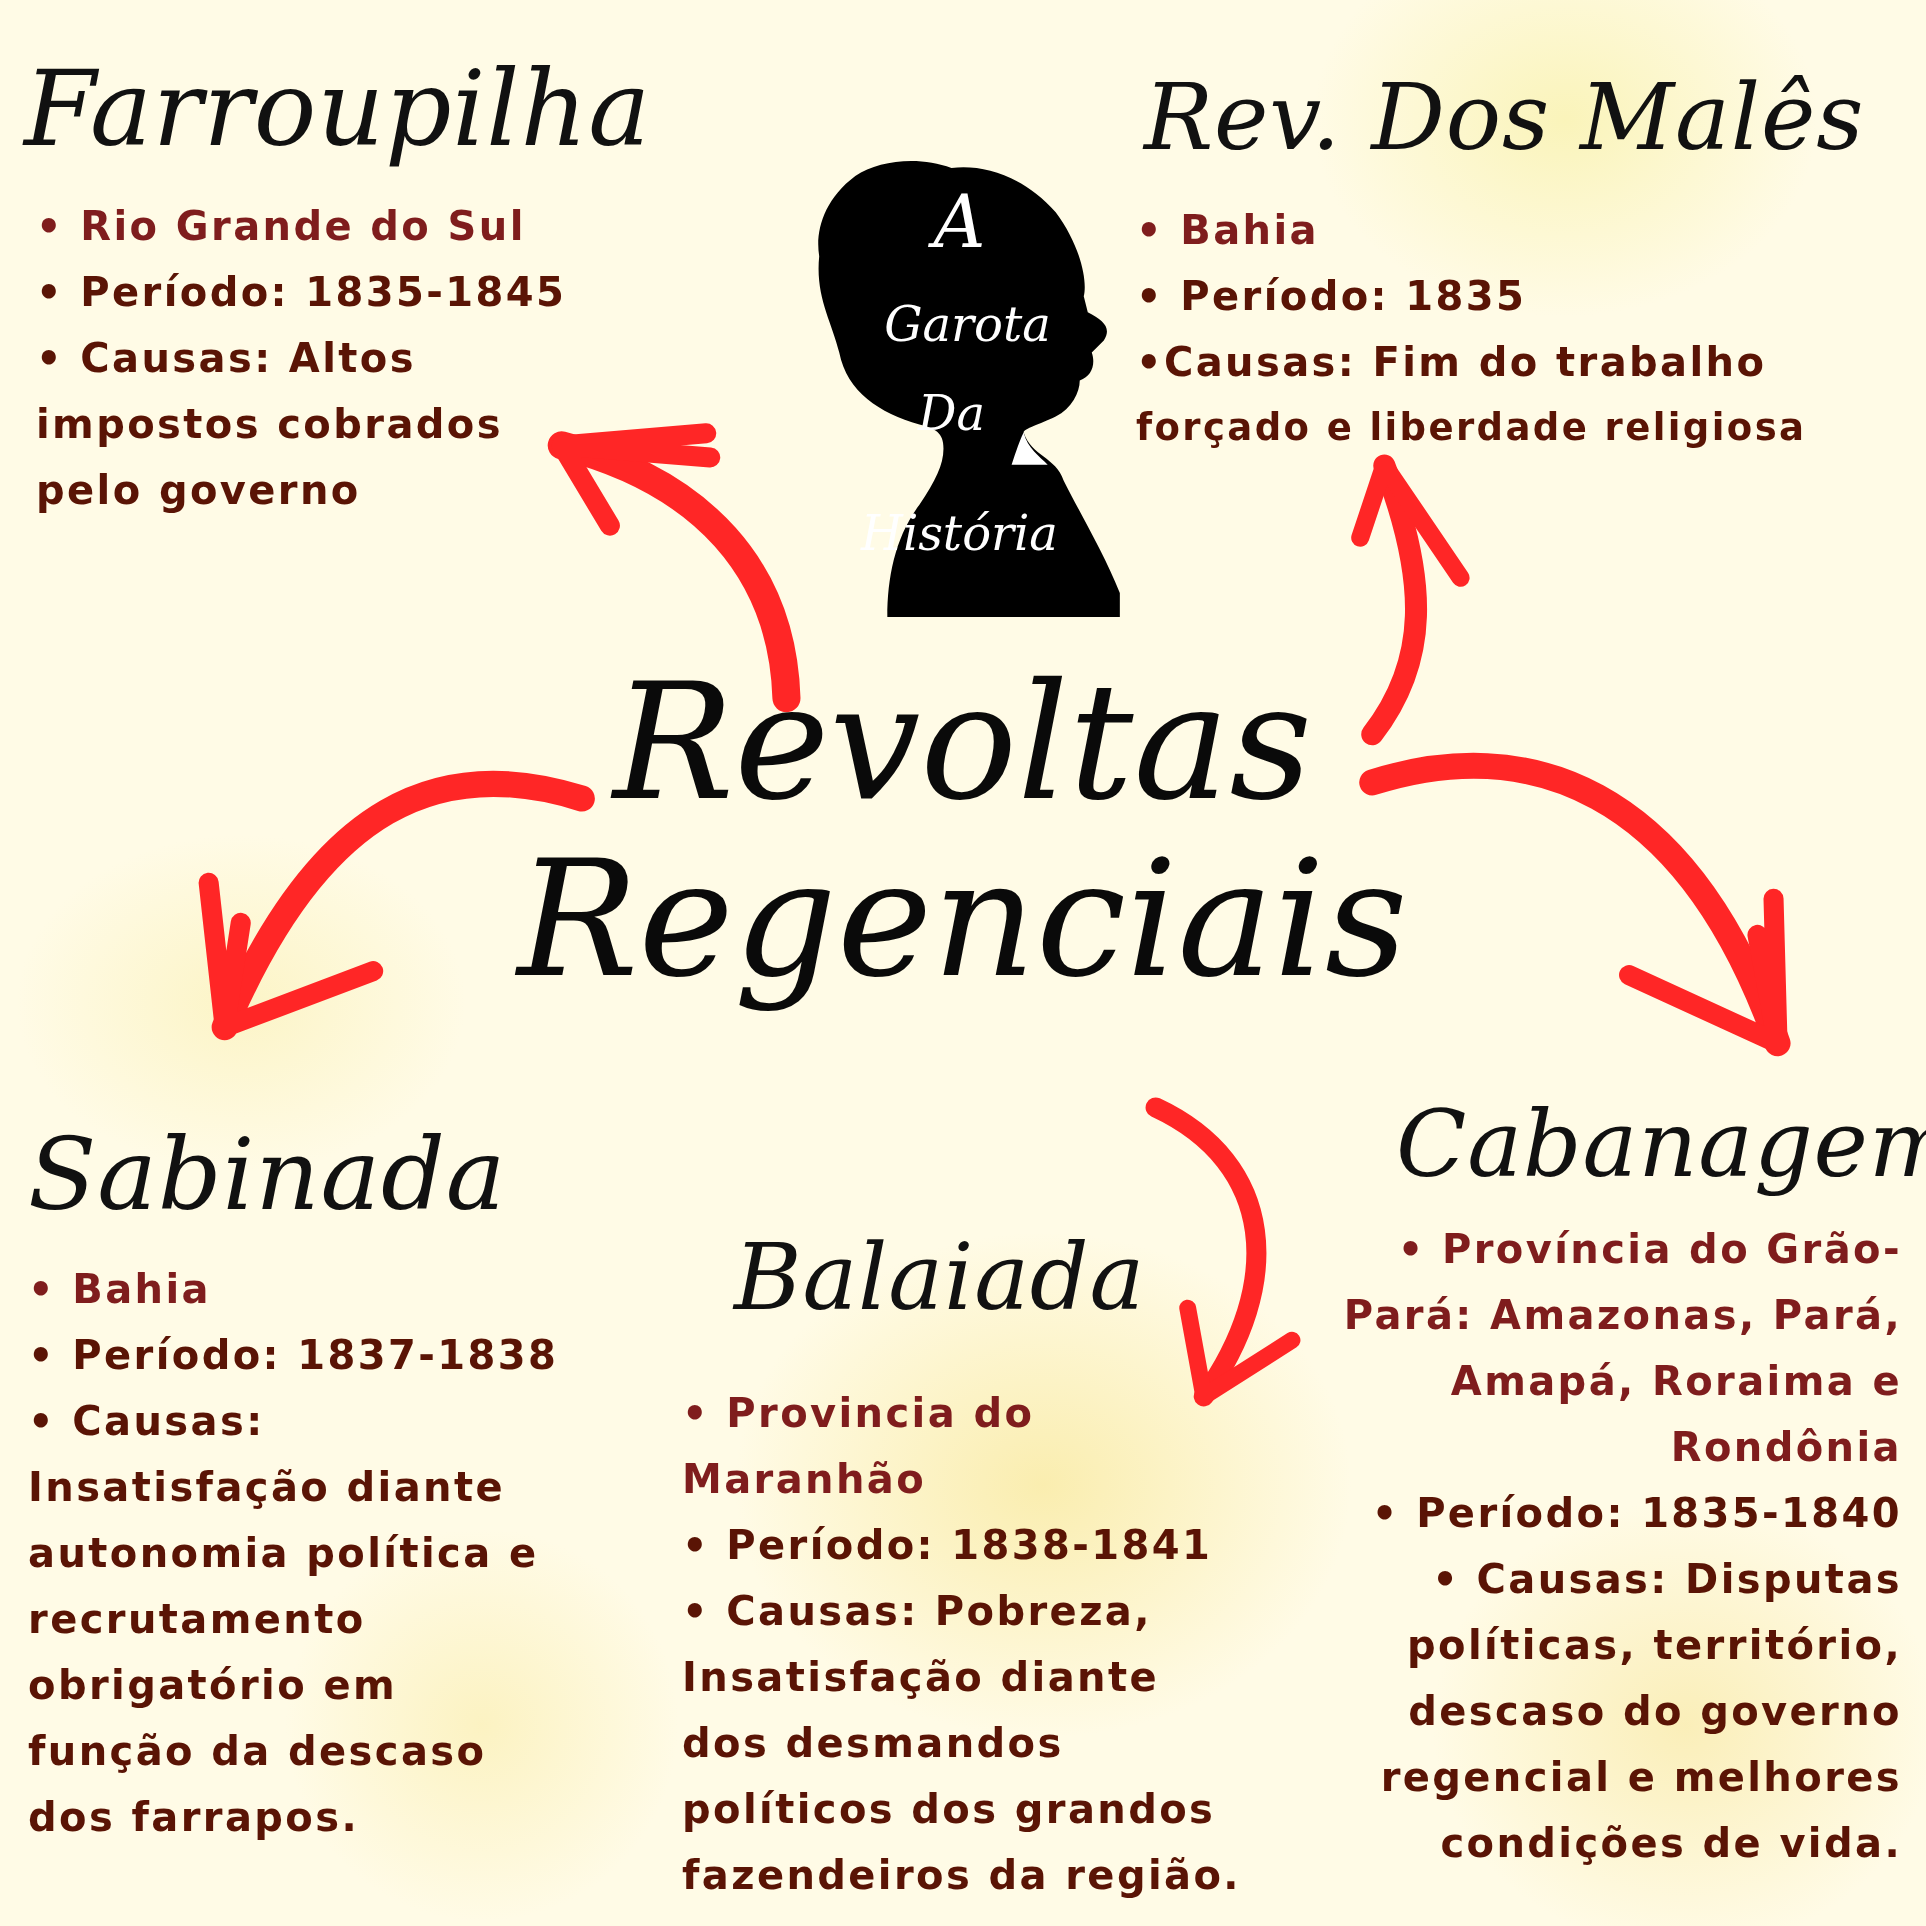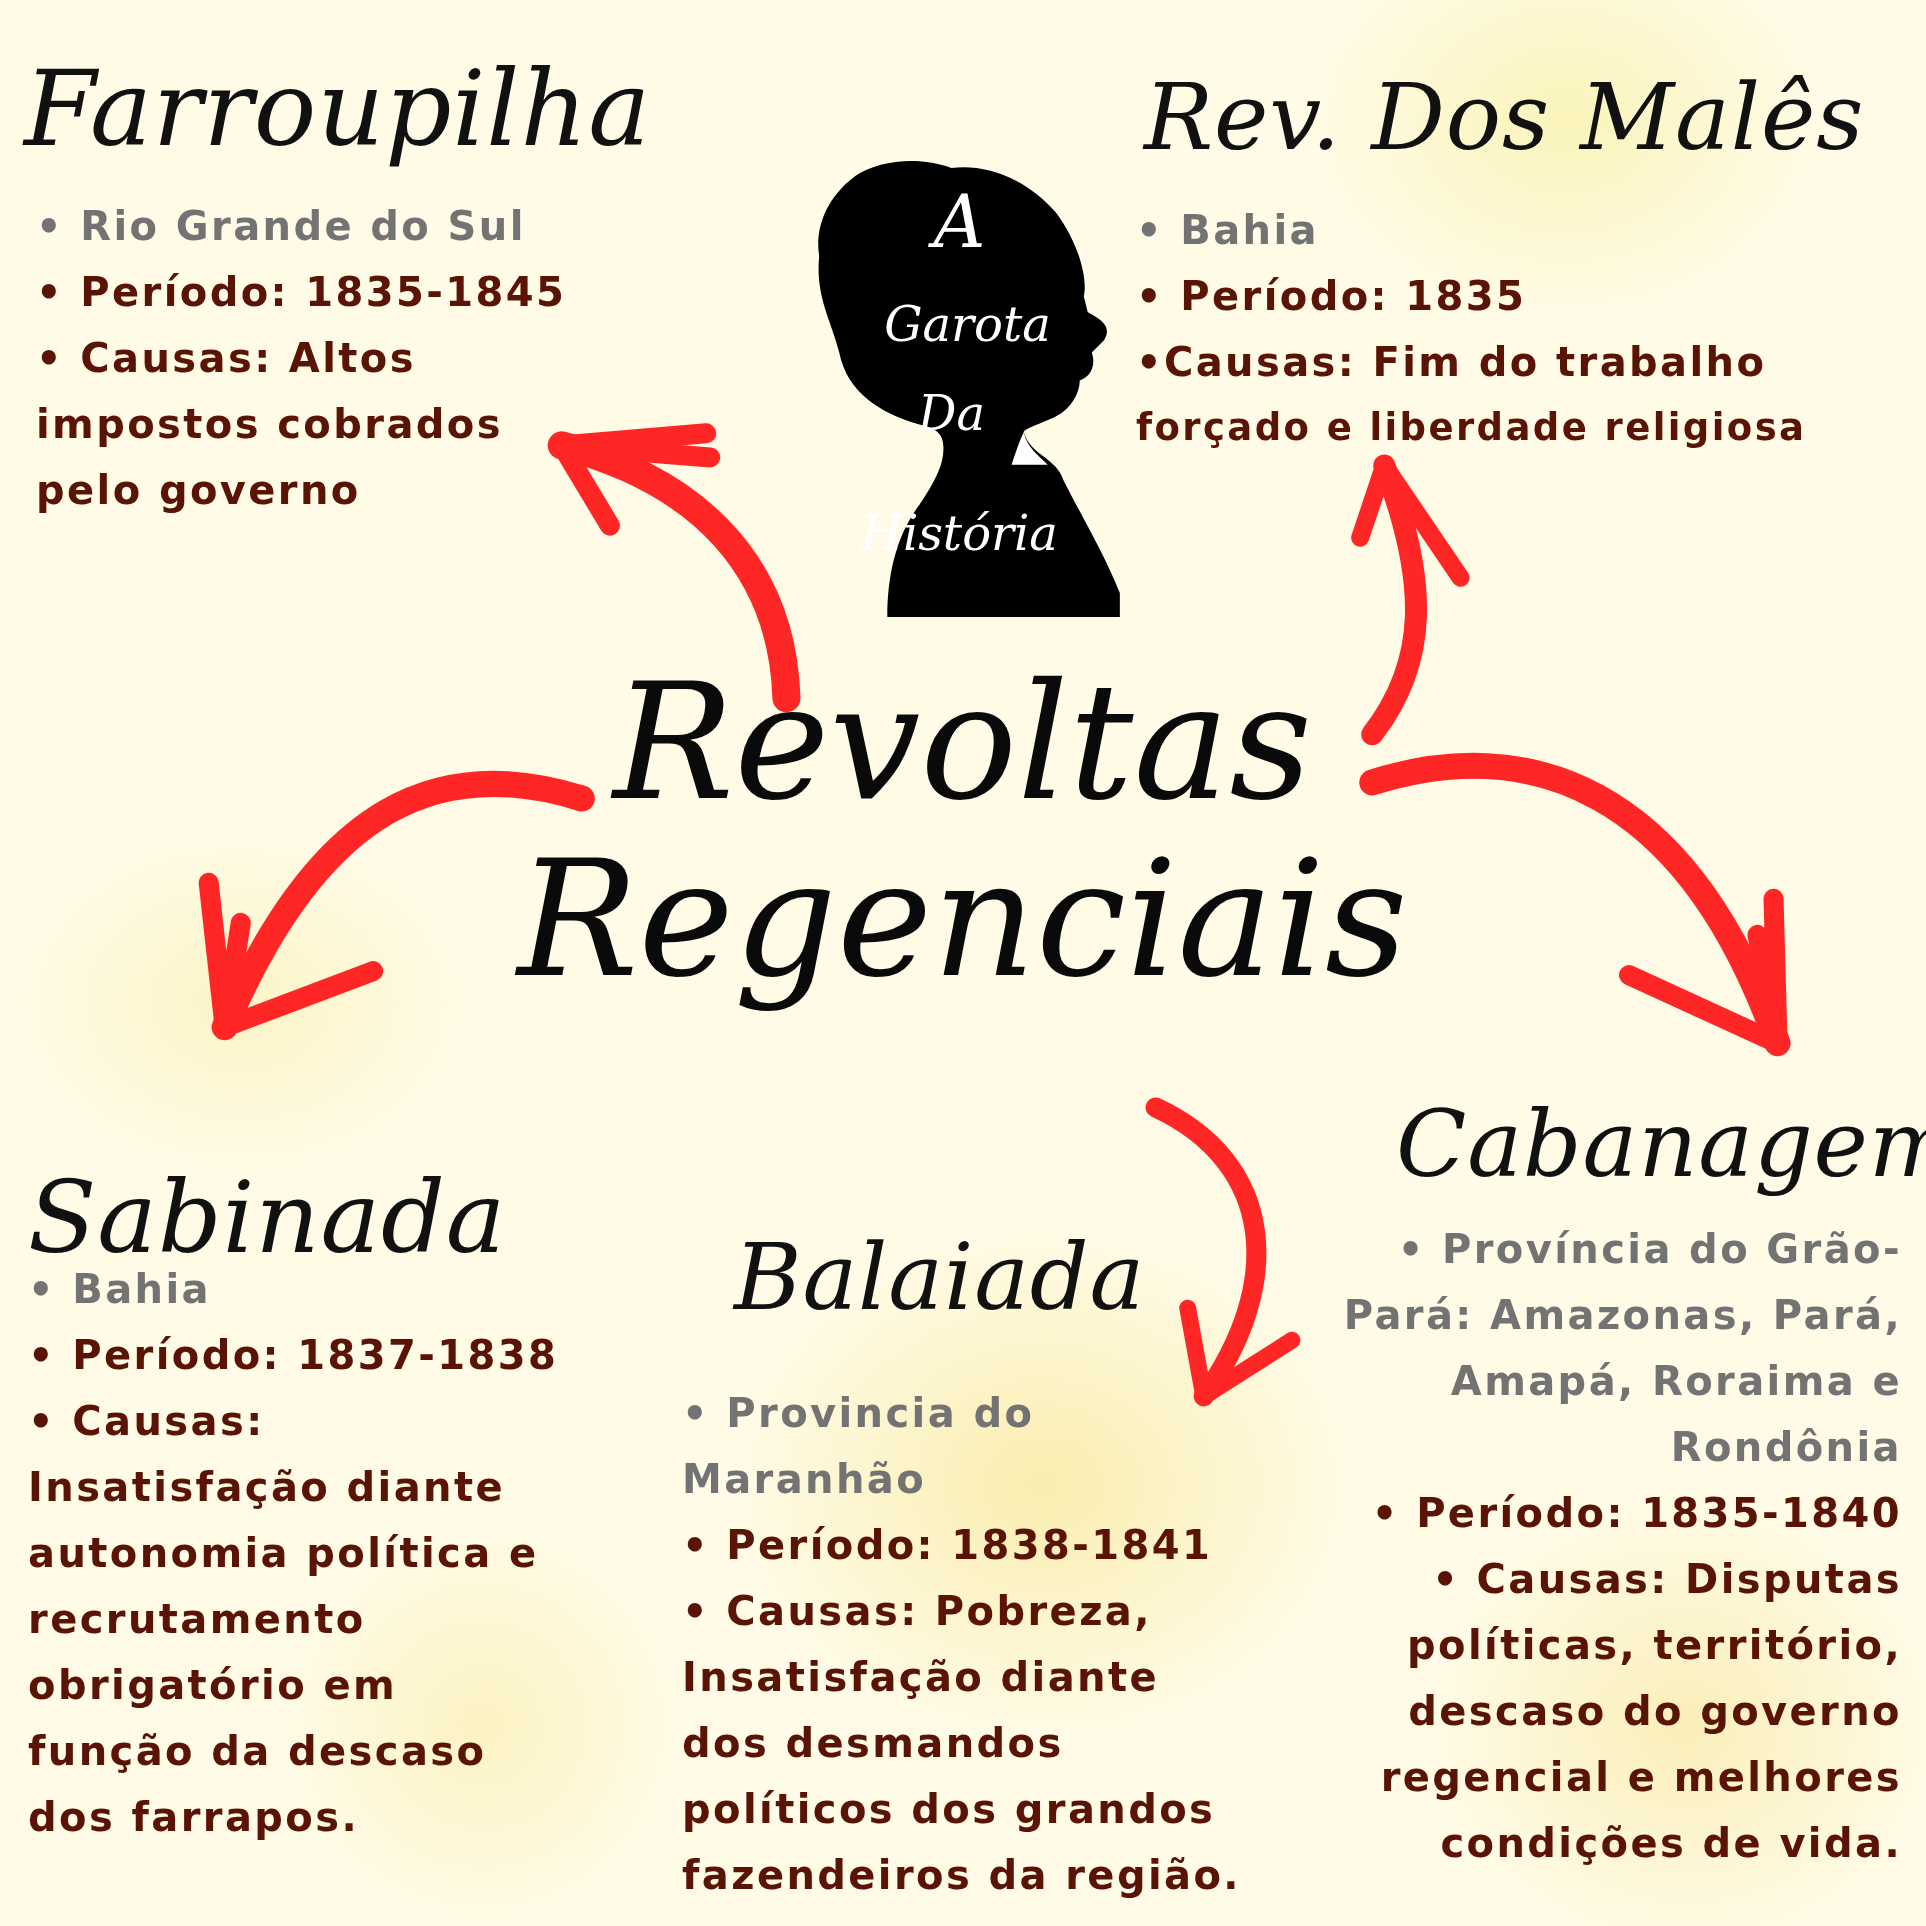--- a/index.html
+++ b/index.html
@@ -16,21 +16,21 @@
   }
   .script {
     position:absolute; font-family:"DejaVu Serif", serif; font-style:italic;
     color:#111; letter-spacing:0.8px;
   }
   .block {
     position:absolute; font-family:"DejaVu Sans", sans-serif; font-weight:bold;
     font-size:40px; line-height:66px; color:#5a1405; letter-spacing:2.4px;
   }
   .block .line { display:block; white-space:nowrap; }
-  .block .hl { color:#737373; }
+  .block .hl { color:#7f1d1d; }
   .right { text-align:right; }
   .arrow { position:absolute; overflow:visible; }
   .arrow path { fill:none; stroke:#ff2626; stroke-linecap:round; stroke-linejoin:round; }
   #logo { position:absolute; left:799px; top:152px; width:321px; height:469px; }
   .logo-text {
     position:absolute; font-family:"DejaVu Serif", serif; font-style:italic;
     color:#fff; text-align:center; width:100%;
   }
   #main-title {
     position:absolute; left:461px; top:654px; width:1003px; text-align:center;
@@ -85,21 +85,21 @@
   <div class="logo-text" style="top:144px;font-size:48px;left:8px;">Garota</div>
   <div class="logo-text" style="top:353px;font-size:48px;">História</div>
   <div class="logo-text" style="top:233px;font-size:48px;left:-8px;">Da</div>
 </div>
 
 <div id="main-title">
   <div style="font-size:161px;">Revoltas</div>
   <div style="font-size:161px;">Regenciais</div>
 </div>
 
-<div class="script" style="left:28px;top:1159px;font-size:100px;">Sabinada</div>
+<div class="script" style="left:28px;top:1116px;font-size:100px;">Sabinada</div>
 <div class="block" style="left:28px;top:1256px;">
   <span class="line hl">• Bahia</span>
   <span class="line">• Período: 1837-1838</span>
   <span class="line">• Causas:</span>
   <span class="line">Insatisfação diante</span>
   <span class="line">autonomia política e</span>
   <span class="line">recrutamento</span>
   <span class="line">obrigatório em</span>
   <span class="line">função da descaso</span>
   <span class="line">dos farrapos.</span>

